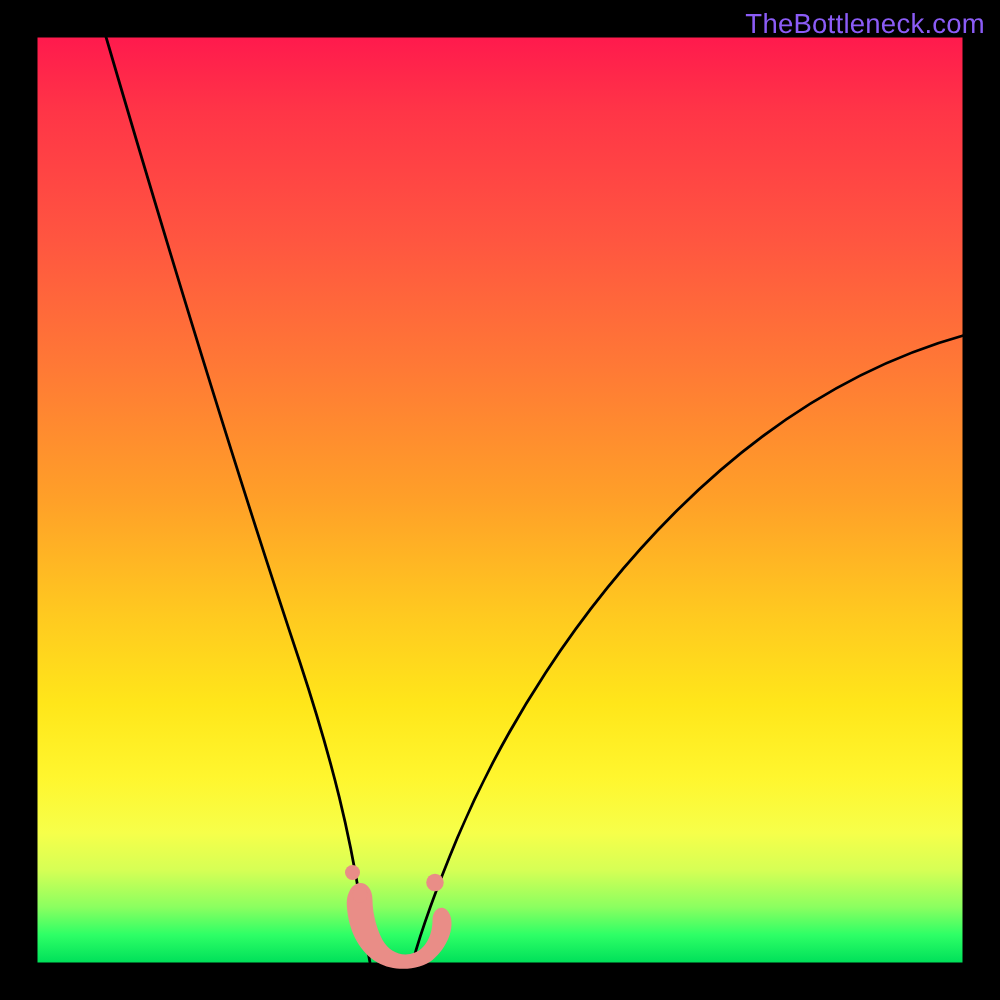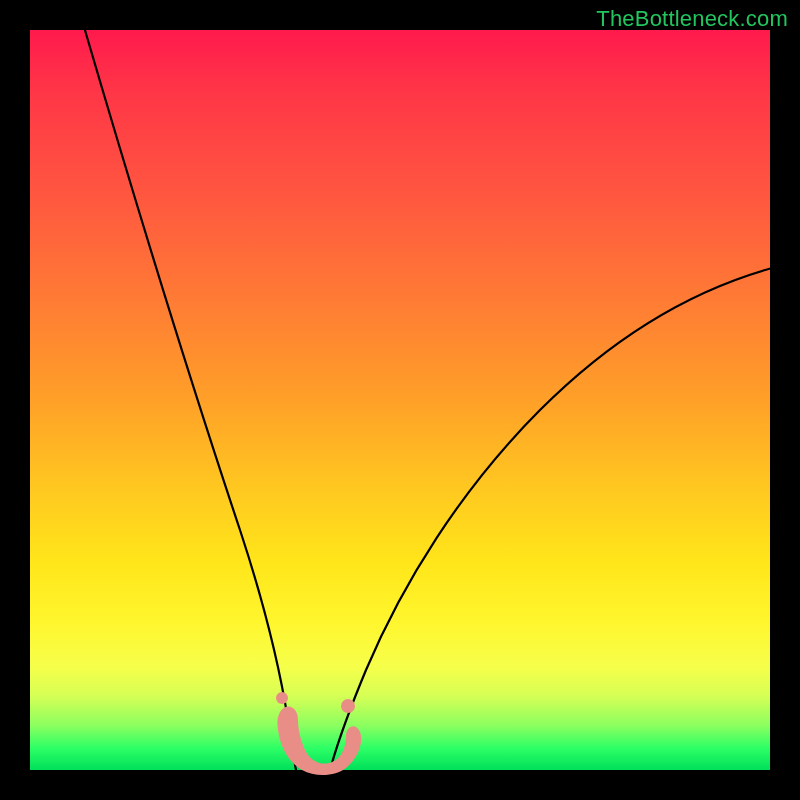--- a/index.html
+++ b/index.html
@@ -40,21 +40,21 @@
       #d6ff55 90%,
       #8bff60 94%,
       #2eff66 97%,
       #00e05a 100%
     );
   }
   .watermark {
     position: absolute;
     top: 6px;
     right: 12px;
-    color: #22c55e;
+    color: #8b5cf6;
     font-size: 22px;
     letter-spacing: 0.2px;
     user-select: none;
     text-align: right;
   }
   svg.curves {
     position: absolute;
     left: 0;
     top: 0;
     width: 740px;

